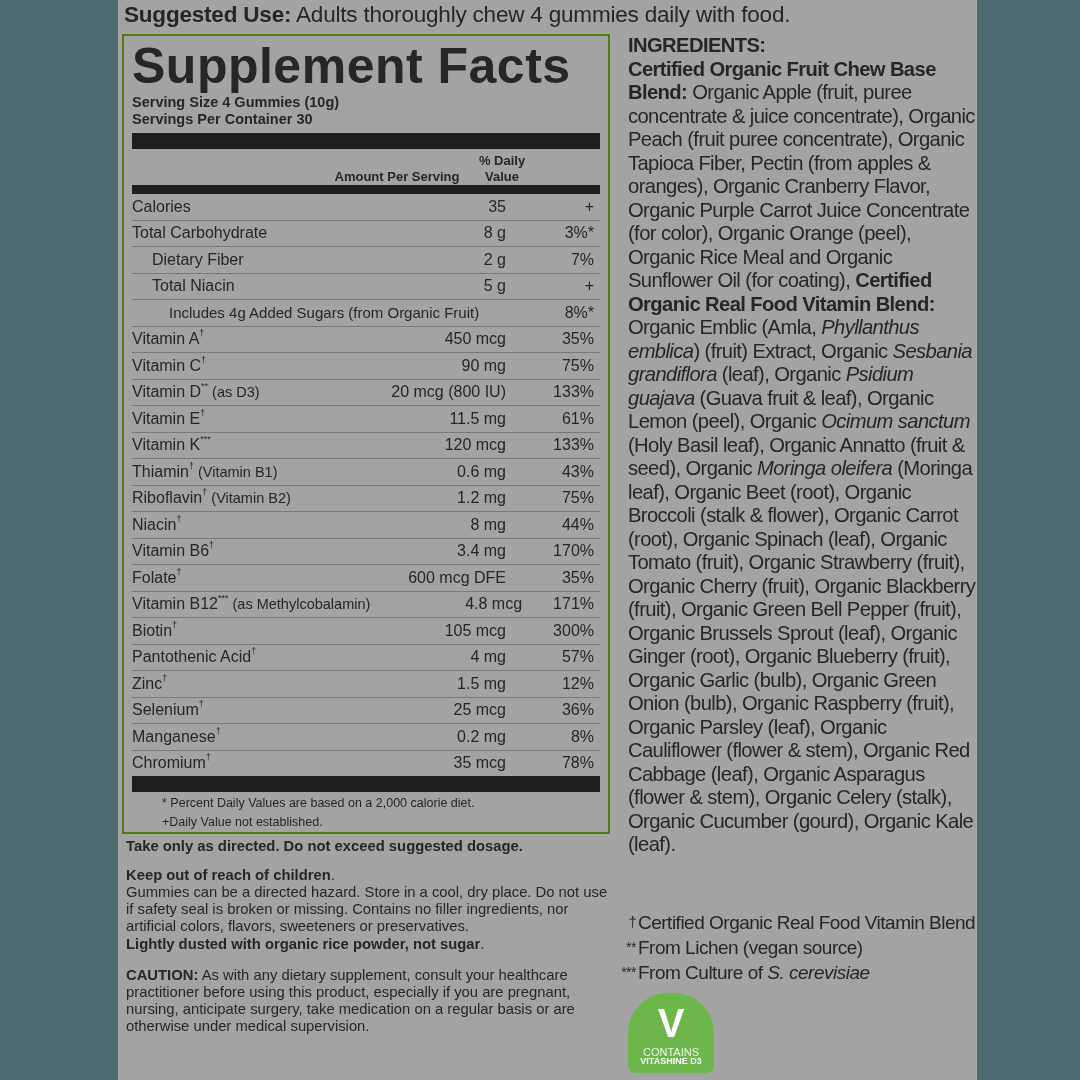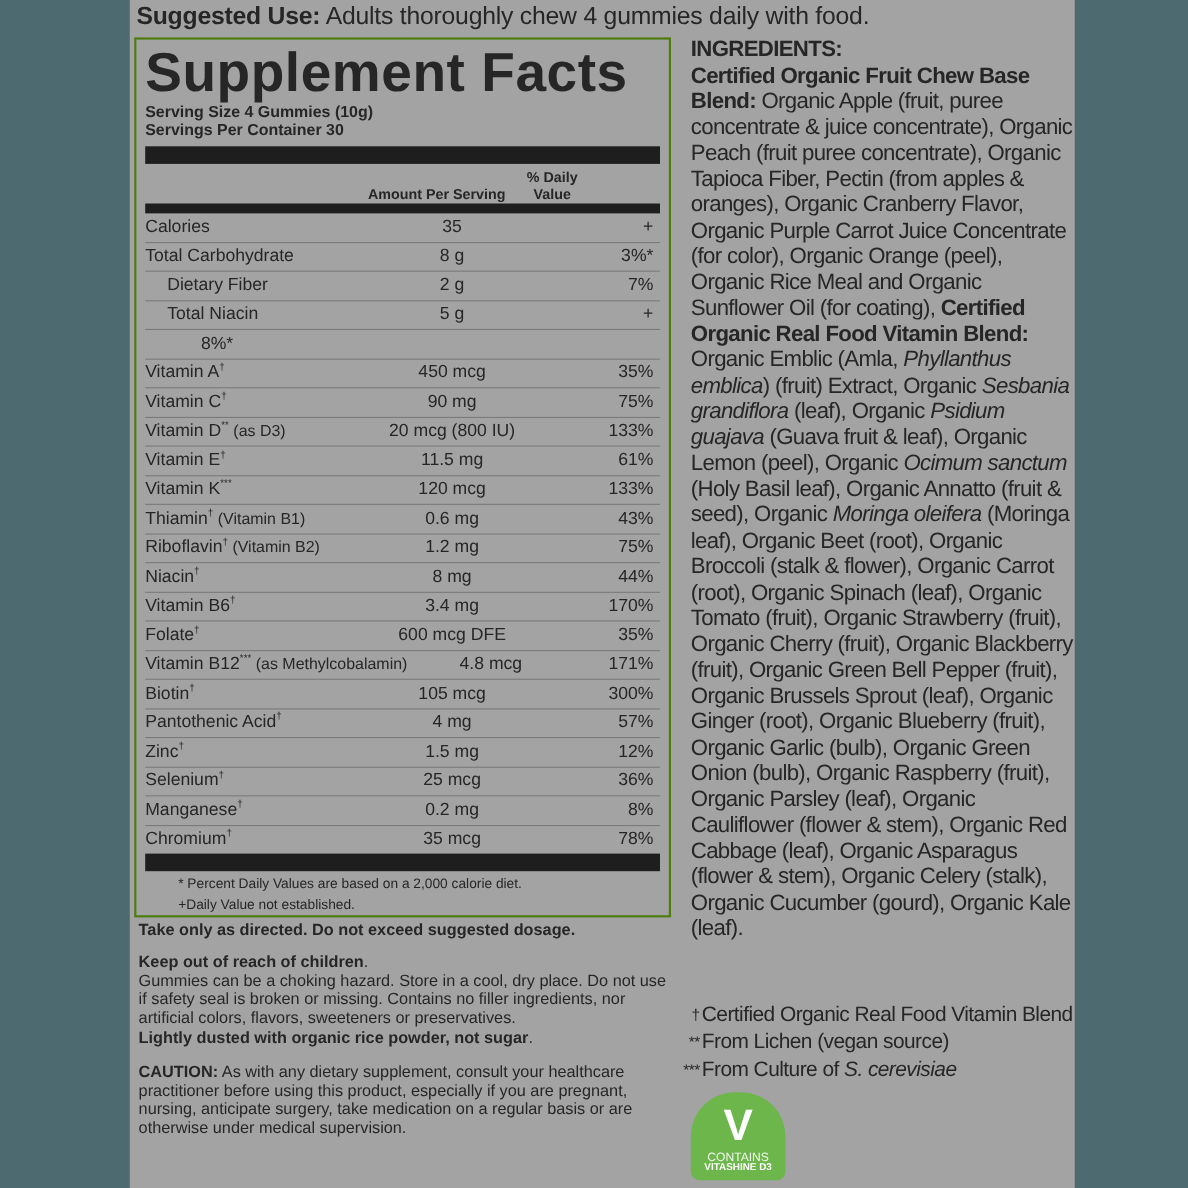--- a/index.html
+++ b/index.html
@@ -36,21 +36,21 @@
   }
   .col-head .c2 { width:130px; text-align:center; margin-left:200px; }
   .col-head .c3 { width:80px; }
   .rows { }
   .row {
     display:flex; align-items:center; height:25.5px; border-bottom:1.5px solid #7a7a7a;
     font-size:16px; white-space:nowrap;
   }
   .row:last-child { border-bottom:none; }
   .row .name { flex:1; }
-  .row .amt { width:190px; text-align:center; padding-right:8px; }
+  .row .amt { width:190px; text-align:right; padding-right:8px; }
   .row .dv { width:80px; text-align:right; padding-right:6px; }
   .row.ind1 .name { padding-left:20px; }
   .row.ind2 .name { padding-left:37px; font-size:15px; }
   .row.ind2 .amt { width:0; padding:0; }
   .row .name sup { font-size:9px; vertical-align:top; position:relative; top:-2px; }
   .row .name .sub { font-size:14.5px; }
   .footnote { font-size:12.5px; line-height:19px; padding-left:2px;margin-left:28px; }
 
   
   .warnings { position:absolute; left:8px; top:838px; width:490px; font-size:14.8px; line-height:17px; }
@@ -107,20 +107,21 @@
           <span class="name"><span>Dietary Fiber</span><sup></sup><span class="sub"></span></span>
           <span class="amt">2 g</span>
           <span class="dv">7%</span>
         </div>
         <div class="row ind1">
           <span class="name"><span>Total Niacin</span><sup></sup><span class="sub"></span></span>
           <span class="amt">5 g</span>
           <span class="dv">+</span>
         </div>
         <div class="row ind2">
+          <span class="name"><span>Includes 4g Added Sugars (from Organic Fruit)</span><sup></sup><span class="sub"></span></span>
           <span class="amt"></span>
           <span class="dv">8%*</span>
         </div>
         <div class="row">
           <span class="name"><span>Vitamin A</span><sup>†</sup><span class="sub"></span></span>
           <span class="amt">450 mcg</span>
           <span class="dv">35%</span>
         </div>
         <div class="row">
           <span class="name"><span>Vitamin C</span><sup>†</sup><span class="sub"></span></span>
@@ -203,21 +204,21 @@
           <span class="dv">78%</span>
         </div>
       </div>
     <div class="bar-thick" style="margin-top:0"></div>
     <div class="footnote" style="margin-top:2px">* Percent Daily Values are based on a 2,000 calorie diet.</div>
     <div class="footnote">+Daily Value not established.</div>
   </div>
 
   <div class="warnings">
     <p><b>Take only as directed. Do not exceed suggested dosage.</b></p>
-    <p style="margin-bottom:1px"><b>Keep out of reach of children</b><span>.</span><br><span>Gummies can be a choking hazard. Store in a cool, dry place. Do not use if safety seal is broken or missing. Contains no filler ingredients, nor artificial colors, flavors, sweeteners or preservatives.</span></p>
+    <p style="margin-bottom:1px"><b>Keep out of reach of children</b><span>.</span><br><span>Gummies can be a directed hazard. Store in a cool, dry place. Do not use if safety seal is broken or missing. Contains no filler ingredients, nor artificial colors, flavors, sweeteners or preservatives.</span></p>
     <p style="margin-bottom:14px"><b>Lightly dusted with organic rice powder, not sugar</b><span>.</span></p>
     <p><b>CAUTION:</b><span> As with any dietary supplement, consult your healthcare practitioner before using this product, especially if you are pregnant, nursing, anticipate surgery, take medication on a regular basis or are otherwise under medical supervision.</span></p>
   </div>
 
   <div class="ingredients">
     <div class="head">INGREDIENTS:</div>
     <div><b>Certified Organic Fruit Chew Base Blend:</b><span> Organic Apple (fruit, puree concentrate &amp; juice concentrate), Organic Peach (fruit puree concentrate), Organic Tapioca Fiber, Pectin (from apples &amp; oranges), Organic Cranberry Flavor, Organic Purple Carrot Juice Concentrate (for color), Organic Orange (peel), Organic Rice Meal and Organic Sunflower Oil (for coating), </span><b>Certified Organic Real Food Vitamin Blend:</b><span> Organic Emblic (Amla, </span><i>Phyllanthus emblica</i><span>) (fruit) Extract, Organic </span><i>Sesbania grandiflora</i><span> (leaf), Organic </span><i>Psidium guajava</i><span> (Guava fruit &amp; leaf), Organic Lemon (peel), Organic </span><i>Ocimum sanctum</i><span> (Holy Basil leaf), Organic Annatto (fruit &amp; seed), Organic </span><i>Moringa oleifera</i><span> (Moringa leaf), Organic Beet (root), Organic Broccoli (stalk &amp; flower), Organic Carrot (root), Organic Spinach (leaf), Organic Tomato (fruit), Organic Strawberry (fruit), Organic Cherry (fruit), Organic Blackberry (fruit), Organic Green Bell Pepper (fruit), Organic Brussels Sprout (leaf), Organic Ginger (root), Organic Blueberry (fruit), Organic Garlic (bulb), Organic Green Onion (bulb), Organic Raspberry (fruit), Organic Parsley (leaf), Organic Cauliflower (flower &amp; stem), Organic Red Cabbage (leaf), Organic Asparagus (flower &amp; stem), Organic Celery (stalk), Organic Cucumber (gourd), Organic Kale (leaf).</span></div>
   </div>
 
   <div class="legend">

